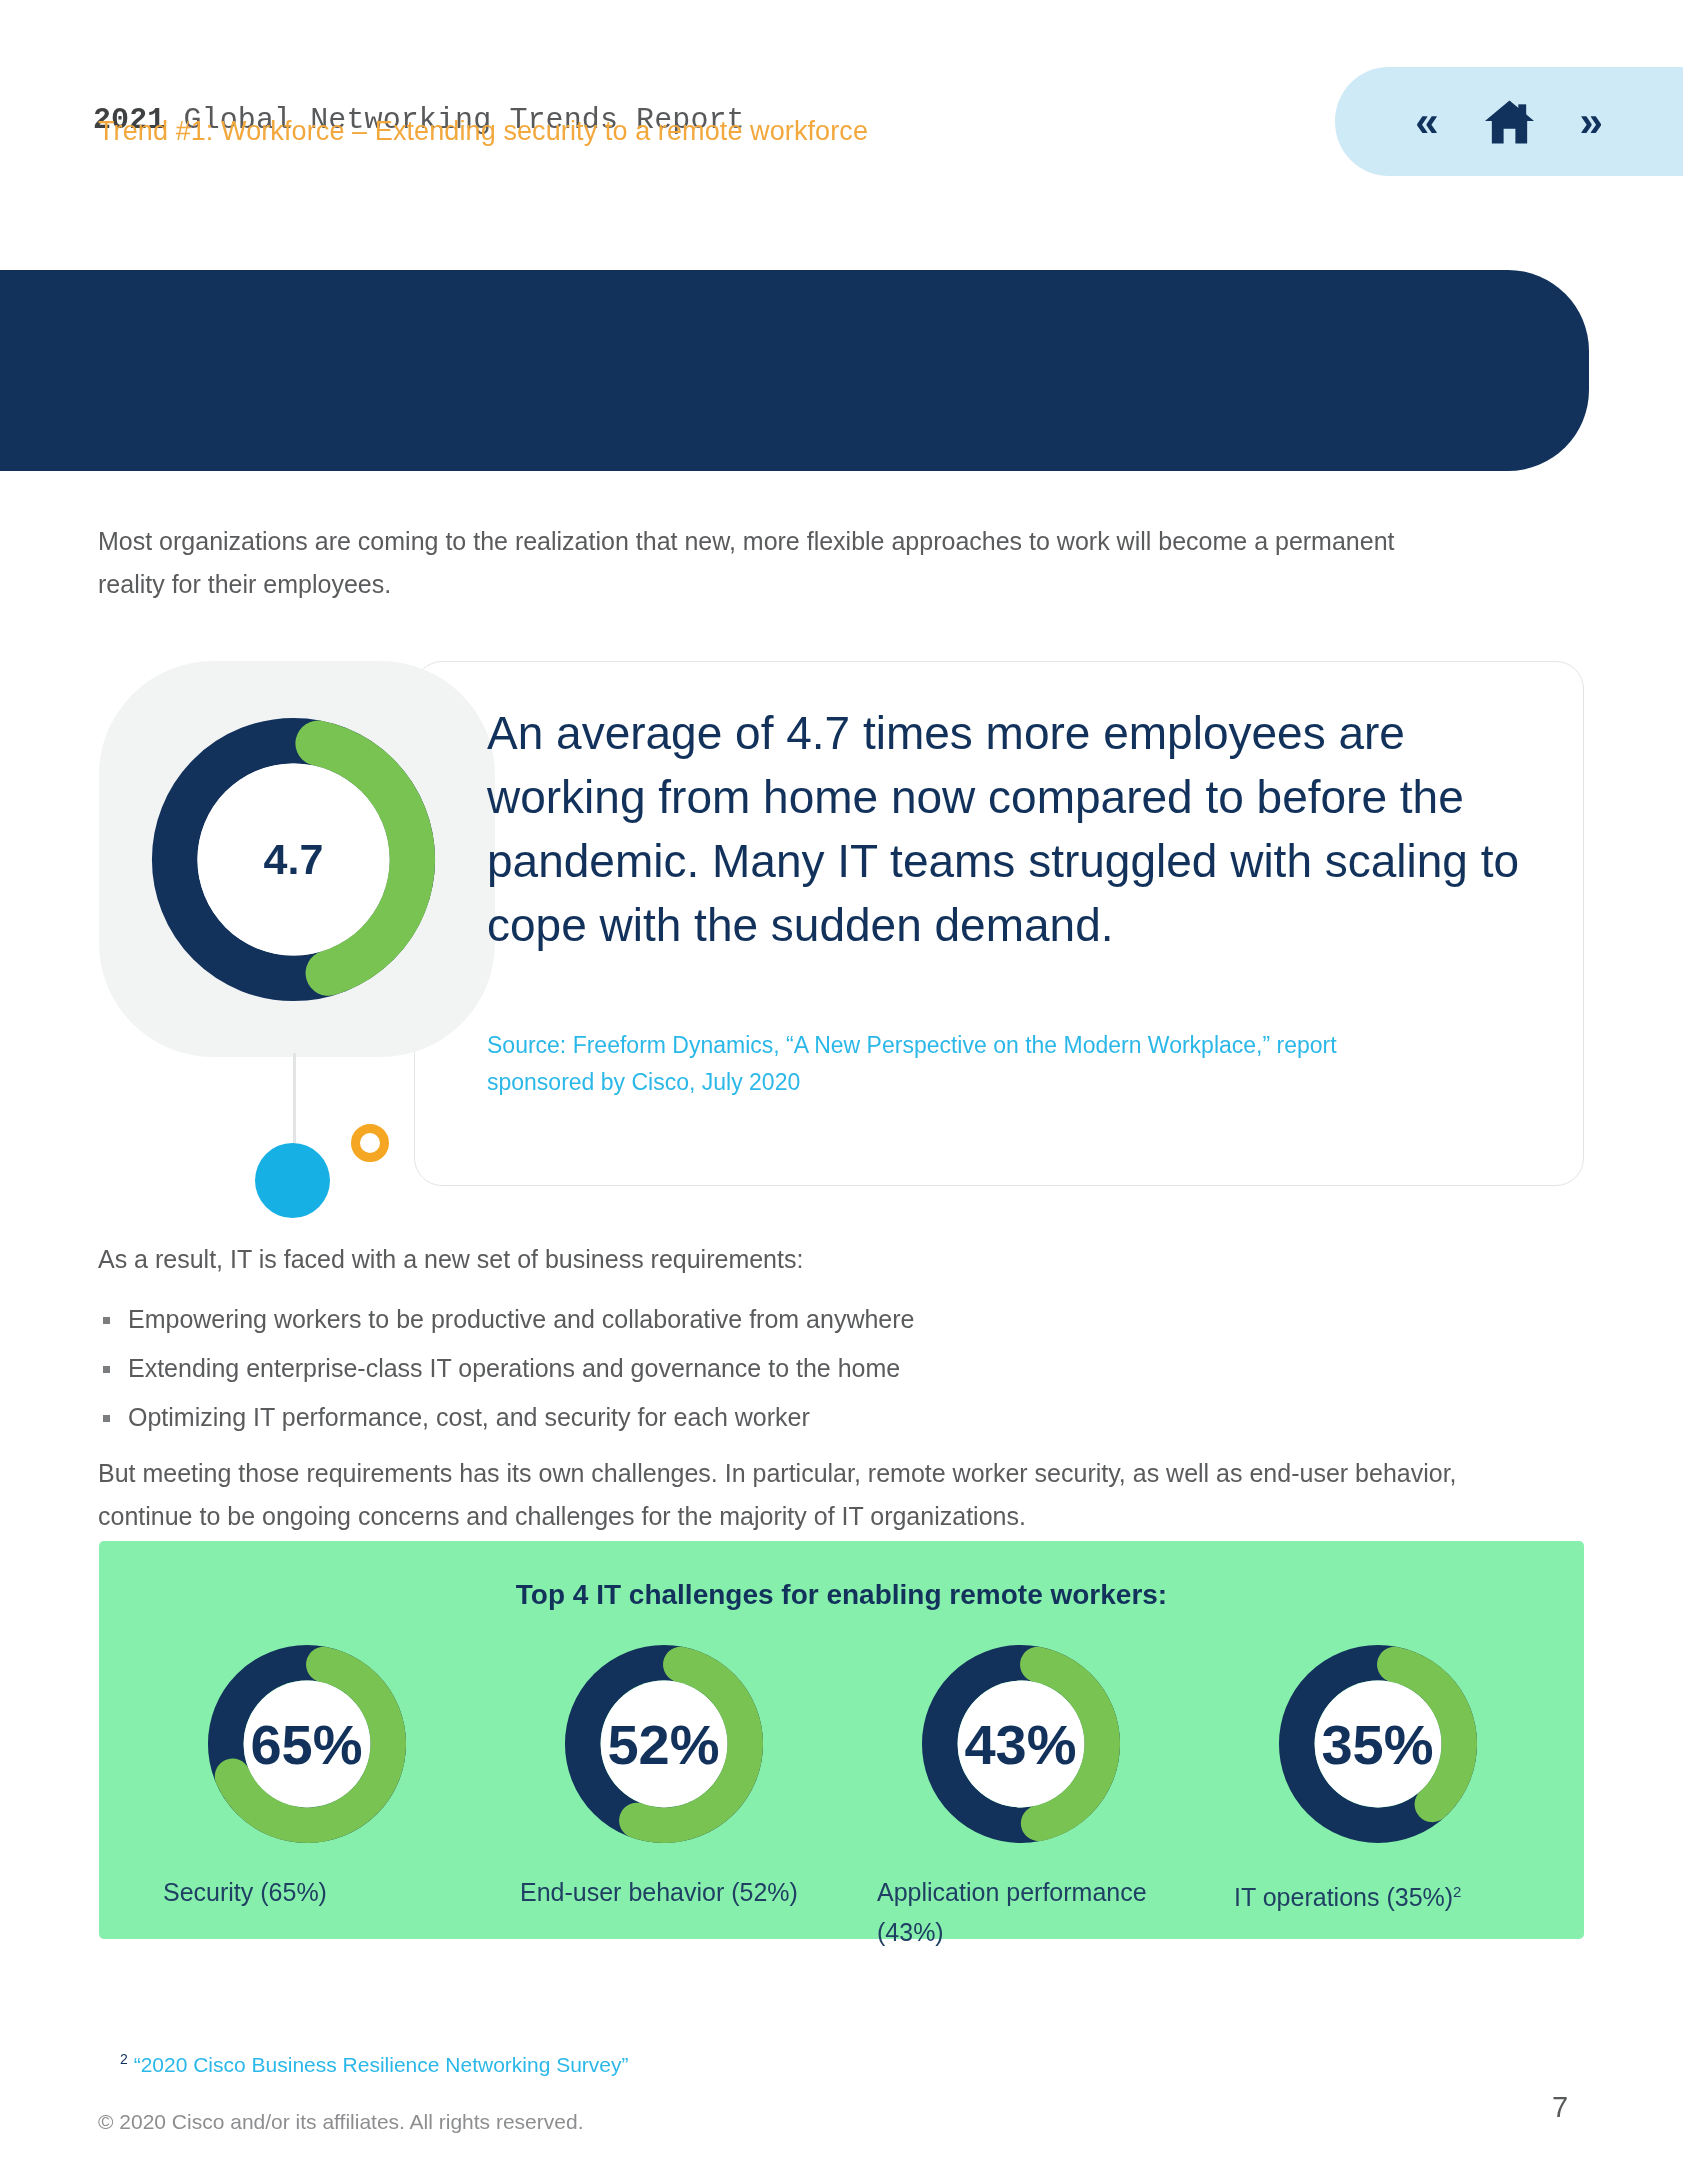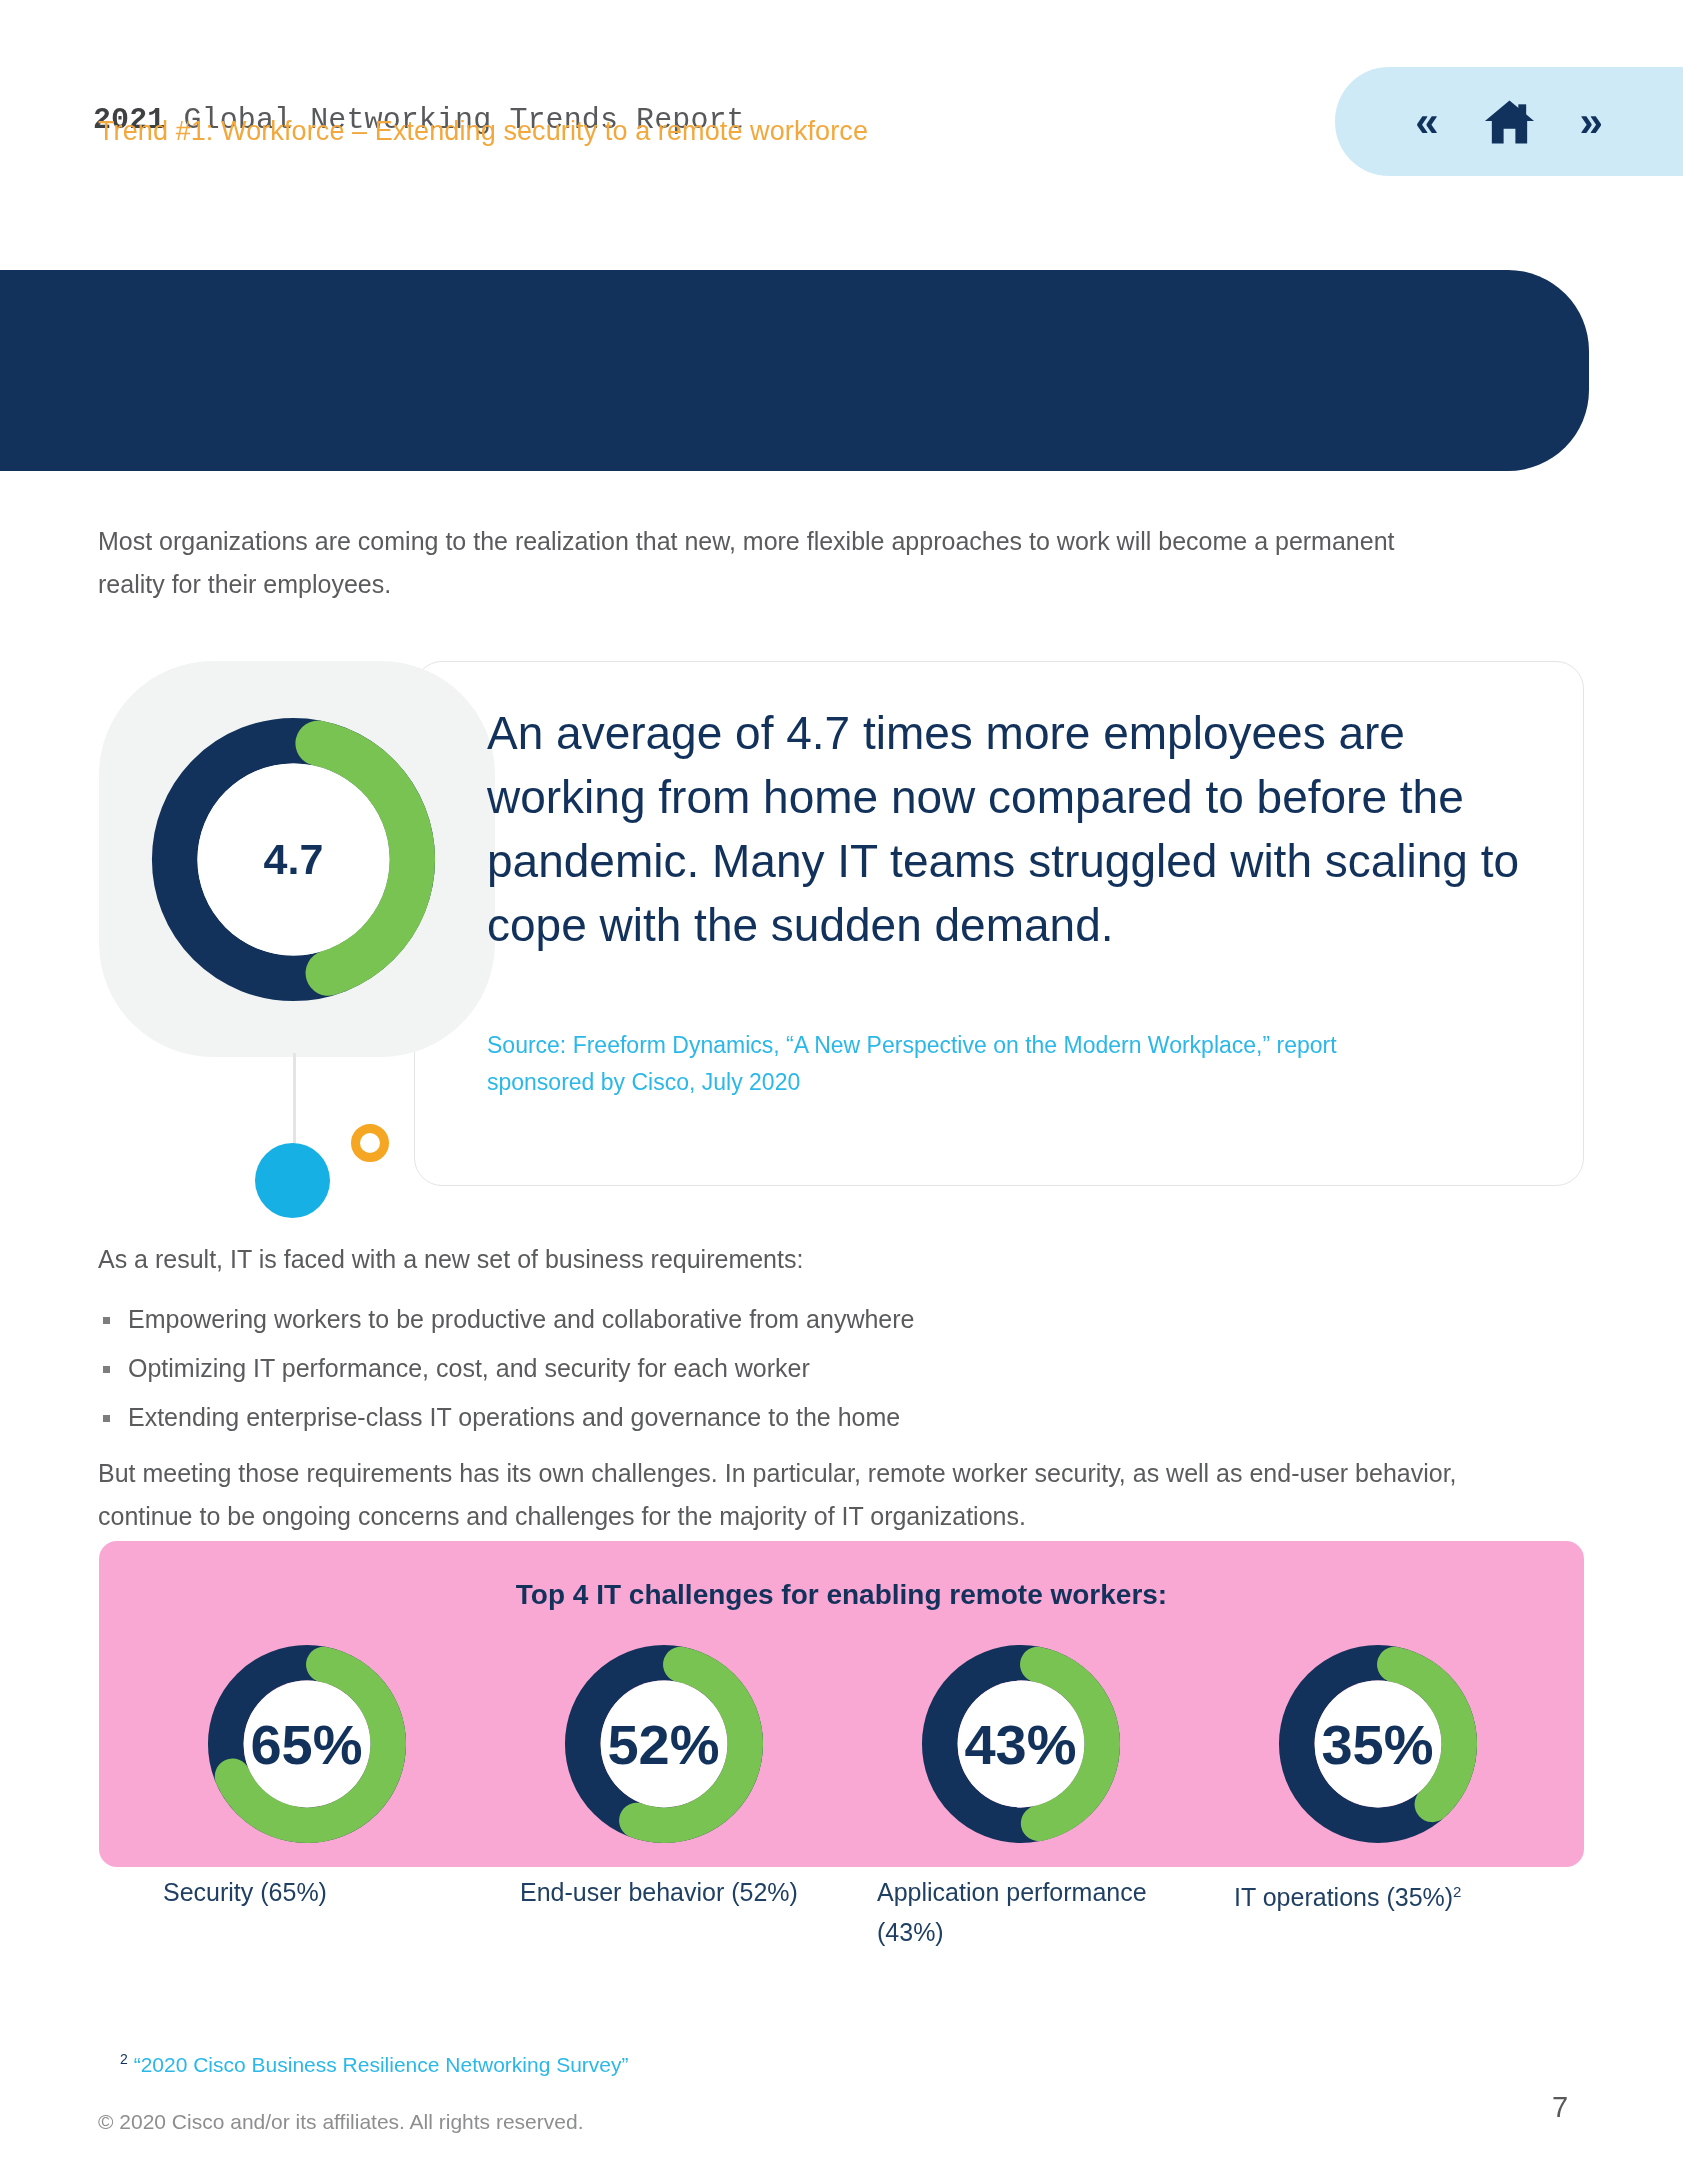--- a/index.html
+++ b/index.html
@@ -233,23 +233,23 @@
     line-height: 43px;
     color: #5a5b5d;
   }
 
   
   .panel {
     position: absolute;
     top: 1541px;
     left: 99px;
     width: 1485px;
-    height: 326px;
-    background: #f9a8d4;
-    border-radius: 18px;
+    height: 398px;
+    background: #86efac;
+    border-radius: 5px;
   }
   .panel-title {
     position: absolute;
     top: 38px;
     left: 0;
     width: 100%;
     text-align: center;
     font-size: 28px;
     font-weight: bold;
     color: #12325c;
@@ -363,22 +363,22 @@
     <div class="dot-cyan"></div>
     <div class="ring-orange"></div>
 
     <p class="quote-text">An average of 4.7 times more employees are working from home now compared to before the pandemic. Many IT teams struggled with scaling to cope with the sudden demand.</p>
     <p class="quote-source">Source: Freeform Dynamics, “A New Perspective on the Modern Workplace,” report sponsored by Cisco, July 2020</p>
   </div>
 
   <p class="req-lead">As a result, IT is faced with a new set of business requirements:</p>
   <ul class="req-list">
     <li><span class="sq-bullet"></span><span>Empowering workers to be productive and collaborative from anywhere</span></li>
+    <li><span class="sq-bullet"></span><span>Extending enterprise-class IT operations and governance to the home</span></li>
     <li><span class="sq-bullet"></span><span>Optimizing IT performance, cost, and security for each worker</span></li>
-    <li><span class="sq-bullet"></span><span>Extending enterprise-class IT operations and governance to the home</span></li>
   </ul>
 
   <p class="challenge-para">But meeting those requirements has its own challenges.  In particular, remote worker security, as well as end-user behavior, continue to be ongoing concerns and challenges for the majority of IT organizations.</p>
 
   <div class="panel">
     <div class="panel-title">Top 4 IT challenges for enabling remote workers:</div>
     <div class="panel-items">
 
       <div class="panel-item">
         <div class="donut-sm">

